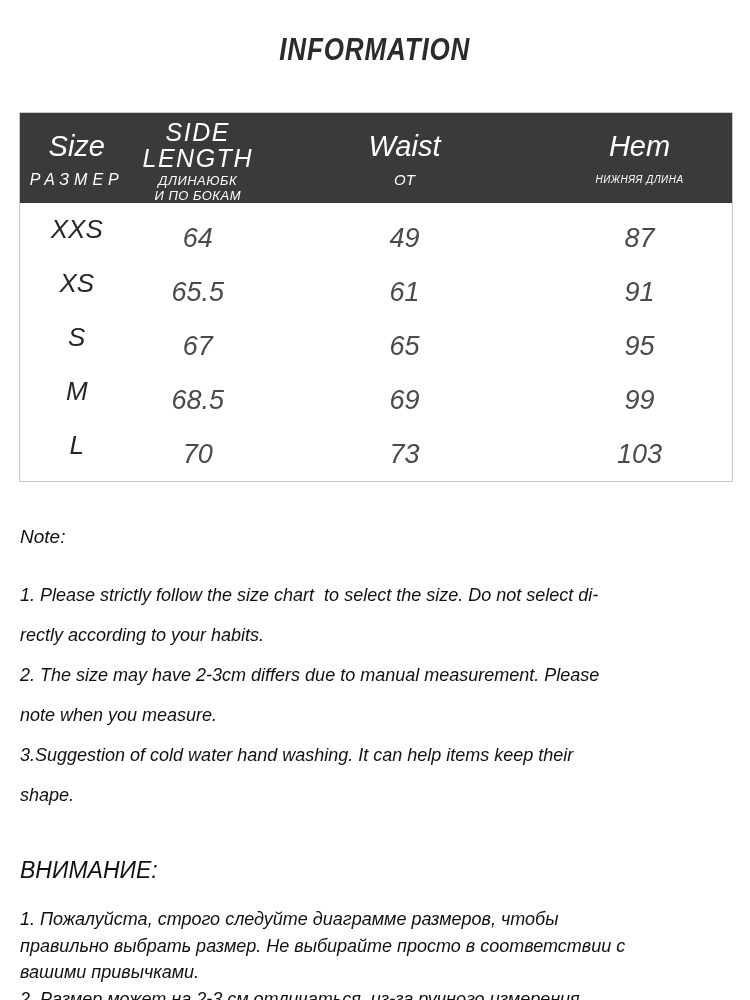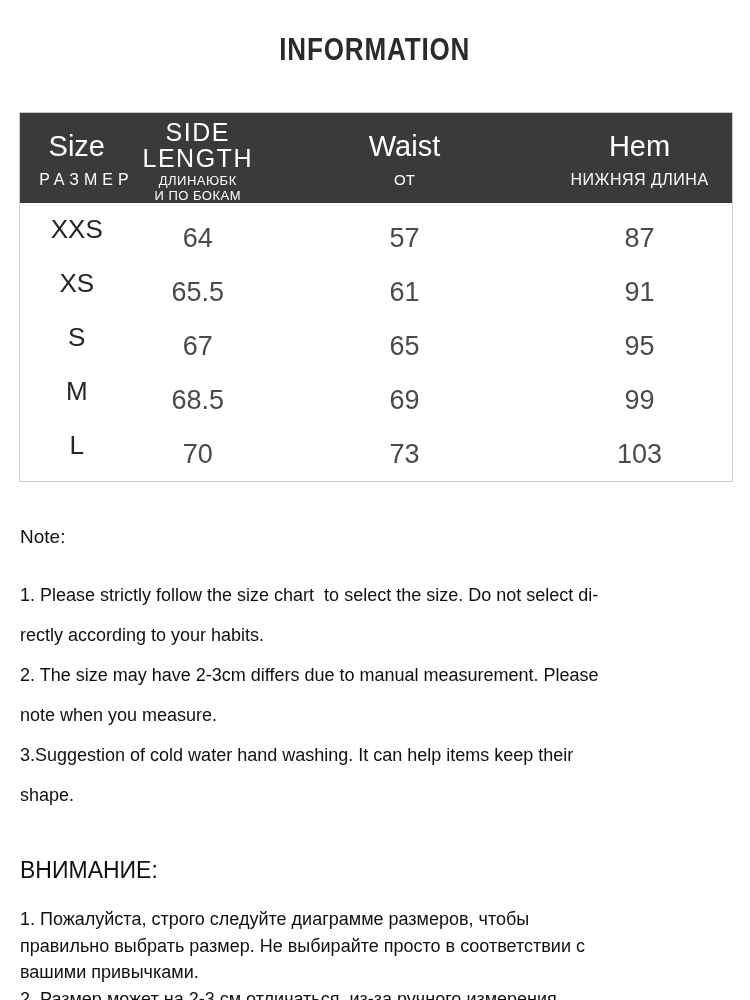--- a/index.html
+++ b/index.html
@@ -8,20 +8,21 @@
     background: #ffffff;
     width: 750px;
     height: 1000px;
     overflow: hidden;
     font-family: "Liberation Sans", sans-serif;
   }
   .page {
     width: 750px;
     height: 816px;
     position: relative;
+    font-style: italic;
   }
   
   .title-wrap {
     text-align: center;
     padding-top: 33px;
     height: 35px;
   }
   .page-title {
     display: inline-block;
     font-size: 31px;
@@ -64,24 +65,24 @@
     margin-top: 6px;
     letter-spacing: 1.5px;
   }
   .th-local {
     font-size: 15px;
     line-height: 17px;
     margin-top: 9px;
     white-space: pre-line;
     font-weight: normal;
   }
-  .col-size .th-local { letter-spacing: 5px; font-size: 16px; text-align: right; }
+  .col-size .th-local { letter-spacing: 5px; font-size: 16px; }
   .col-side .th-local { font-size: 13px; line-height: 15px; margin-top: 2px; letter-spacing: 0.5px; }
   .col-waist .th-local { font-size: 15px; }
-  .col-hem .th-local { font-size: 16px; letter-spacing: 0.5px; text-align: center; }
+  .col-hem .th-local { font-size: 10px; letter-spacing: 0.5px; text-align: center; }
   tbody td {
     text-align: center;
     vertical-align: middle;
     height: 54px;
     font-size: 27px;
     color: #4a4a4a;
     padding: 0;
   }
   tbody tr:first-child td { padding-top: 8px; }
   td.cell-size { font-size: 26px; color: #262626; }
@@ -142,21 +143,21 @@
         <th class="col-hem">
           <div class="th-en">Hem</div>
           <div class="th-local">НИЖНЯЯ ДЛИНА</div>
         </th>
       </tr>
     </thead>
     <tbody>
       <tr>
         <td class="cell-size"><span>XXS</span></td>
         <td>64</td>
-        <td>57</td>
+        <td>49</td>
         <td>87</td>
       </tr>
       <tr>
         <td class="cell-size"><span>XS</span></td>
         <td>65.5</td>
         <td>61</td>
         <td>91</td>
       </tr>
       <tr>
         <td class="cell-size"><span>S</span></td>

